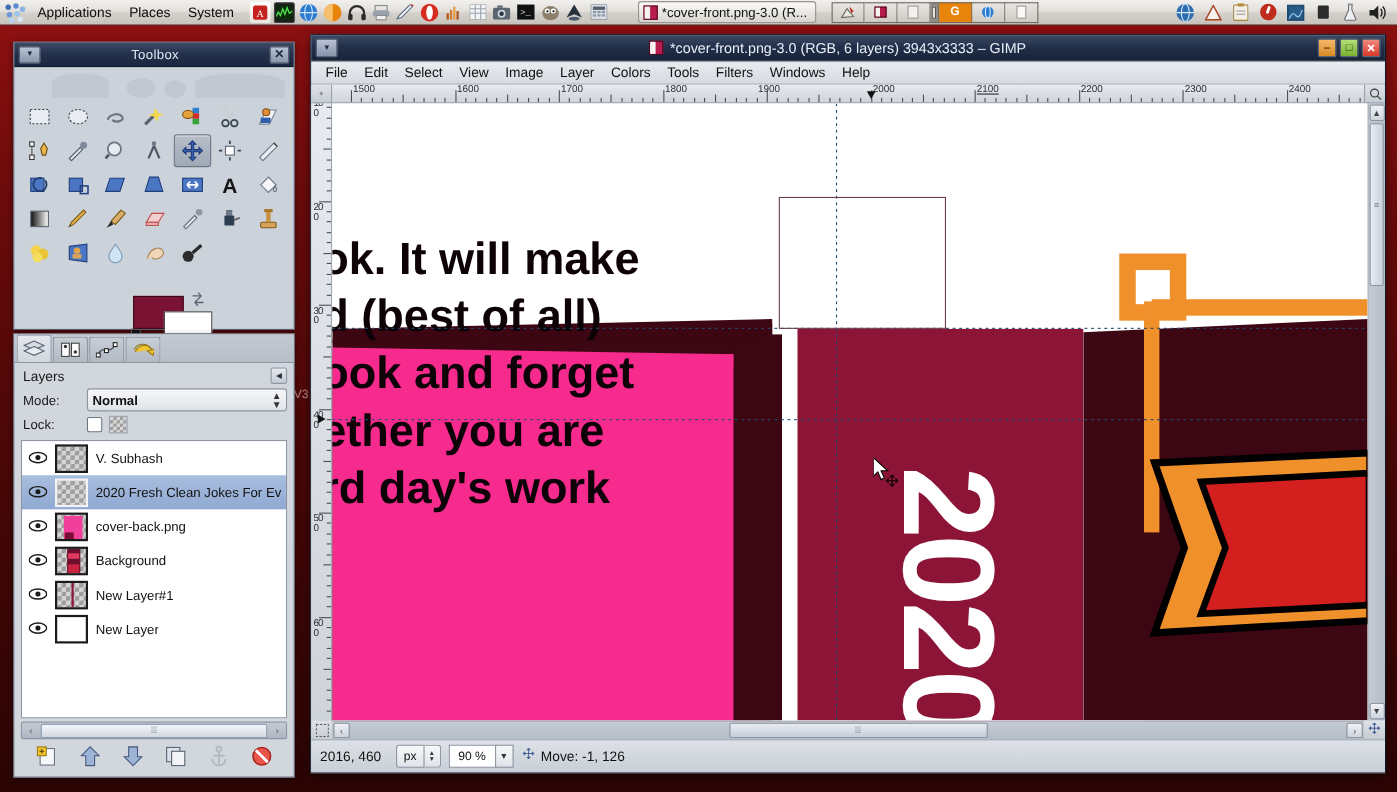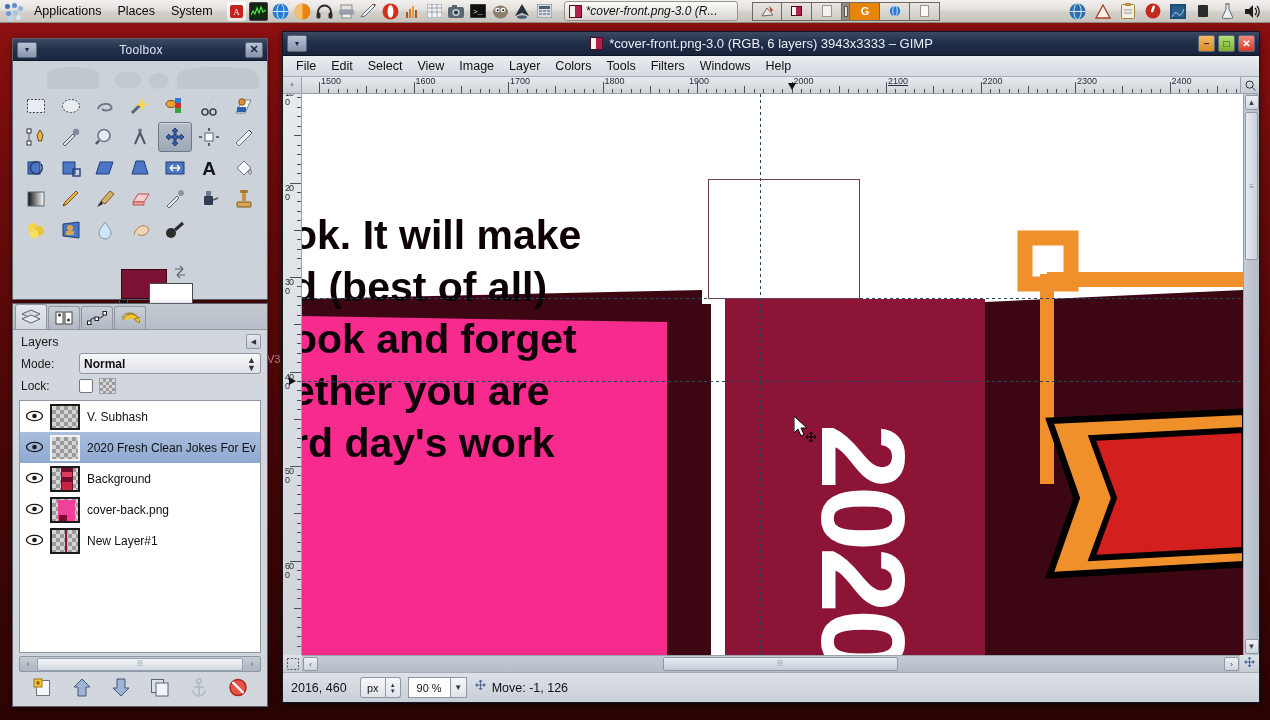--- a/index.html
+++ b/index.html
@@ -30,24 +30,24 @@
   .pl-logo i:nth-child(5){left:9px;top:8px;background:#9fc4ea}
   .pl-logo i:nth-child(6){left:4px;top:14px;background:#b9d6f1}
   .pl-logo i:nth-child(7){left:12px;top:13px;background:#d3e5f7}
 
   .tray { display:flex; align-items:center; gap:3px; padding-left:6px;}
   .ticon { width:19px; height:19px; border-radius:2px; position:relative; overflow:hidden;
            display:flex;align-items:center;justify-content:center;font-size:10px;color:#fff;}
 
   .win-btn {
     height:20px; display:flex; align-items:center; gap:4px;
-    padding:0 20px 0 4px; margin-left:10px;
+    padding:0 7px 0 4px; margin-left:26px;
     background: linear-gradient(to bottom,#fbfbfa,#d8d5d0);
     border:1px solid #9a958e; border-radius:3px;
-    font-size:12px; color:#111; max-width:230px; overflow:hidden; white-space:nowrap;font-style:italic;
+    font-size:12px; color:#111; max-width:230px; overflow:hidden; white-space:nowrap;
   }
   .win-btn .tb-thumb { width:13px;height:13px;background:#b61c4e;border:1px solid #5a0c23;
                        position:relative;flex:0 0 auto;}
   .win-btn .tb-thumb:after{content:"";position:absolute;left:0;top:0;width:5px;height:11px;background:#f4f2ef;}
 
   .wswitch { margin-left:14px; display:flex; align-items:center; }
   .ws {
     width:30px;height:19px;border:1px solid #6e6a64;
     background: linear-gradient(to bottom,#e9e6e2,#cdc9c3);
     display:flex;align-items:center;justify-content:center;
@@ -820,54 +820,64 @@
       </div>
 
       <div class="lrow">
         <span class="eye">
           <svg width="17" height="12" viewBox="0 0 17 12">
               <ellipse cx="8.5" cy="6" rx="8" ry="4.6" fill="none" stroke="#1a1a1a" stroke-width="1.3"></ellipse>
               <circle cx="8.5" cy="6" r="2.3" fill="#1a1a1a"></circle>
             </svg>
         </span>
         <span class="lthumb">
+          <span style="position:absolute;left:6px;top:1px;width:17px;height:24px;background:#f0409a;display:block;"></span>
+          <span style="position:absolute;left:7px;top:16px;width:8px;height:7px;background:#7a0d33;display:block;"></span>
+        </span>
+        <span class="lname">cover-back.png</span>
+      </div>
+
+      <div class="lrow">
+        <span class="eye">
+          <svg width="17" height="12" viewBox="0 0 17 12">
+              <ellipse cx="8.5" cy="6" rx="8" ry="4.6" fill="none" stroke="#1a1a1a" stroke-width="1.3"></ellipse>
+              <circle cx="8.5" cy="6" r="2.3" fill="#1a1a1a"></circle>
+            </svg>
+        </span>
+        <span class="lthumb">
           <span style="position:absolute;left:9px;top:0;width:12px;height:26px;background:#6d0f2c;display:block;"></span>
           <span style="position:absolute;left:10px;top:4px;width:10px;height:5px;background:#e03a5f;display:block;"></span>
           <span style="position:absolute;left:10px;top:14px;width:10px;height:8px;background:#c9243f;display:block;"></span>
         </span>
         <span class="lname">Background</span>
       </div>
 
       <div class="lrow">
         <span class="eye">
           <svg width="17" height="12" viewBox="0 0 17 12">
               <ellipse cx="8.5" cy="6" rx="8" ry="4.6" fill="none" stroke="#1a1a1a" stroke-width="1.3"></ellipse>
               <circle cx="8.5" cy="6" r="2.3" fill="#1a1a1a"></circle>
             </svg>
         </span>
         <span class="lthumb">
-          <span style="position:absolute;left:6px;top:1px;width:17px;height:24px;background:#f0409a;display:block;"></span>
-          <span style="position:absolute;left:7px;top:16px;width:8px;height:7px;background:#7a0d33;display:block;"></span>
+          <span style="position:absolute;left:13px;top:0;width:2px;height:26px;background:#8c1436;display:block;"></span>
         </span>
-        <span class="lname">cover-back.png</span>
+        <span class="lname">New Layer#1</span>
       </div>
 
       <div class="lrow">
         <span class="eye">
           <svg width="17" height="12" viewBox="0 0 17 12">
               <ellipse cx="8.5" cy="6" rx="8" ry="4.6" fill="none" stroke="#1a1a1a" stroke-width="1.3"></ellipse>
               <circle cx="8.5" cy="6" r="2.3" fill="#1a1a1a"></circle>
             </svg>
         </span>
-        <span class="lthumb">
-          <span style="position:absolute;left:13px;top:0;width:2px;height:26px;background:#8c1436;display:block;"></span>
-        </span>
-        <span class="lname">New Layer#1</span>
-      </div>
-
+        <span class="lthumb white"></span>
+        <span class="lname">New Layer</span>
+      </div>
     </div>
 
     <div class="dock-scroll">
       <div class="ds-arrow">‹</div>
       <div class="ds-thumb">⦙⦙⦙</div>
       <div class="ds-arrow">›</div>
     </div>
 
     <div class="dock-btns">
       <span>

